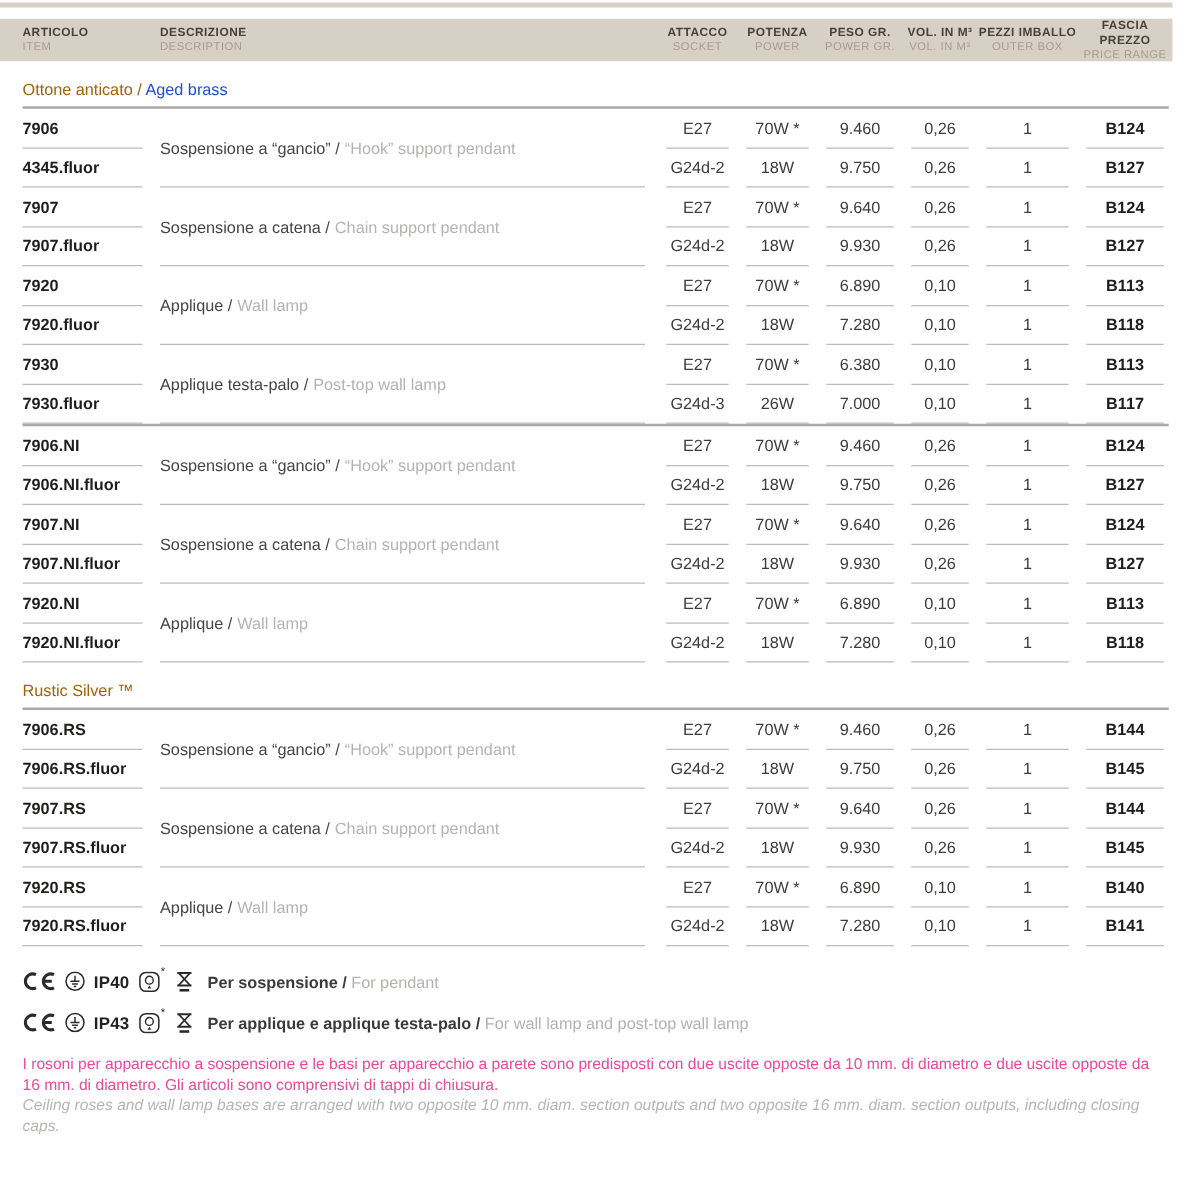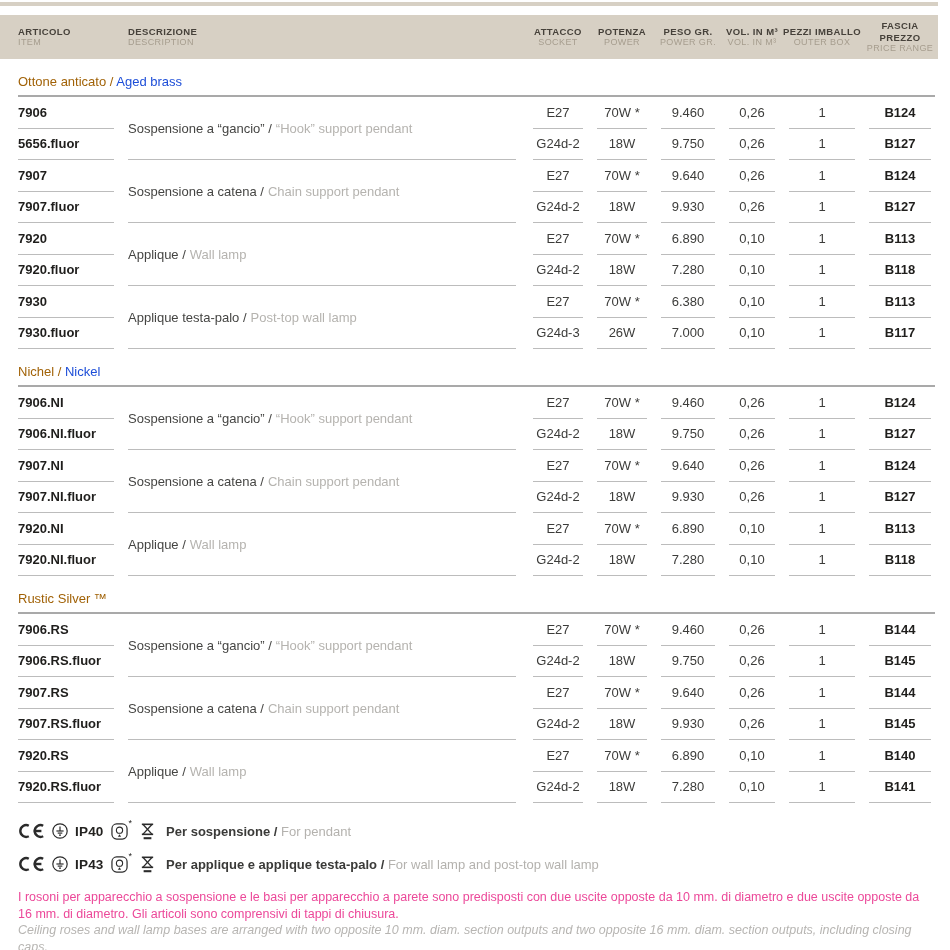--- a/index.html
+++ b/index.html
@@ -11,21 +11,21 @@
   .topbar { width:938px; height:4px; background:#d7d0c4; margin-top:2px; }
 
   
   .grid {
     display:grid;
     grid-template-columns:110px 398px 64px 64px 68px 60px 80px 76px;
     padding-left:18px;
   }
   .band {
     width:938px; background:#d7d0c4; margin-top:9px;
-    height:44px; align-items:center;
+    height:34px; align-items:center;
   }
   .hcell { line-height:1.18; }
   .hcell .hit { display:block; font-size:9.5px; font-weight:bold; letter-spacing:.4px; color:#46413a; }
   .hcell .hen { display:block; font-size:9px;  letter-spacing:.4px; color:#a69d8e; }
   .hcell.center { text-align:center; }
 
   .section-title { margin:15px 0 6px 18px; font-size:13px; }
   .section-title .t-it { color:#a16207; }
   .section-title .t-en { color:#1d4ed8; }
   .section-rule { width:917px; margin-left:18px; border-top:2px solid #a9a9a9; }
@@ -101,21 +101,21 @@
 
   <div id="sections">
       <div class="section">
         <div class="section-title"><span class="t-it">Ottone anticato /</span><span class="t-en"> Aged brass</span></div>
         <div class="section-rule"></div>
         <div class="group grid">
           <div class="c art sep" style="grid-area: 1 / 1;">
             <span>7906</span>
           </div>
           <div class="c art gend" style="grid-area: 2 / 1;">
-            <span>5656.fluor</span>
+            <span>4345.fluor</span>
           </div>
           <div class="desc gend" style="grid-area: 1 / 2 / span 2 / 3;">
             <span class="d-it">Sospensione a “gancio” /</span>
             <span class="d-en">“Hook” support pendant</span>
           </div>
           <div class="c data sep" style="grid-area: 1 / 3;">E27</div>
           <div class="c data sep" style="grid-area: 1 / 4;">70W *</div>
           <div class="c data sep" style="grid-area: 1 / 5;">9.460</div>
           <div class="c data sep" style="grid-area: 1 / 6;">0,26</div>
           <div class="c data sep" style="grid-area: 1 / 7;">1</div>
@@ -194,21 +194,20 @@
           <div class="c data price sep" style="grid-area: 1 / 8;">B113</div>
           <div class="c data gend" style="grid-area: 2 / 3;">G24d-3</div>
           <div class="c data gend" style="grid-area: 2 / 4;">26W</div>
           <div class="c data gend" style="grid-area: 2 / 5;">7.000</div>
           <div class="c data gend" style="grid-area: 2 / 6;">0,10</div>
           <div class="c data gend" style="grid-area: 2 / 7;">1</div>
           <div class="c data price gend" style="grid-area: 2 / 8;">B117</div>
         </div>
       </div>
       <div class="section">
-        <div class="section-title"><span class="t-it">Nichel /</span><span class="t-en"> Nickel</span></div>
         <div class="section-rule"></div>
         <div class="group grid">
           <div class="c art sep" style="grid-area: 1 / 1;">
             <span>7906.NI</span>
           </div>
           <div class="c art gend" style="grid-area: 2 / 1;">
             <span>7906.NI.fluor</span>
           </div>
           <div class="desc gend" style="grid-area: 1 / 2 / span 2 / 3;">
             <span class="d-it">Sospensione a “gancio” /</span>

